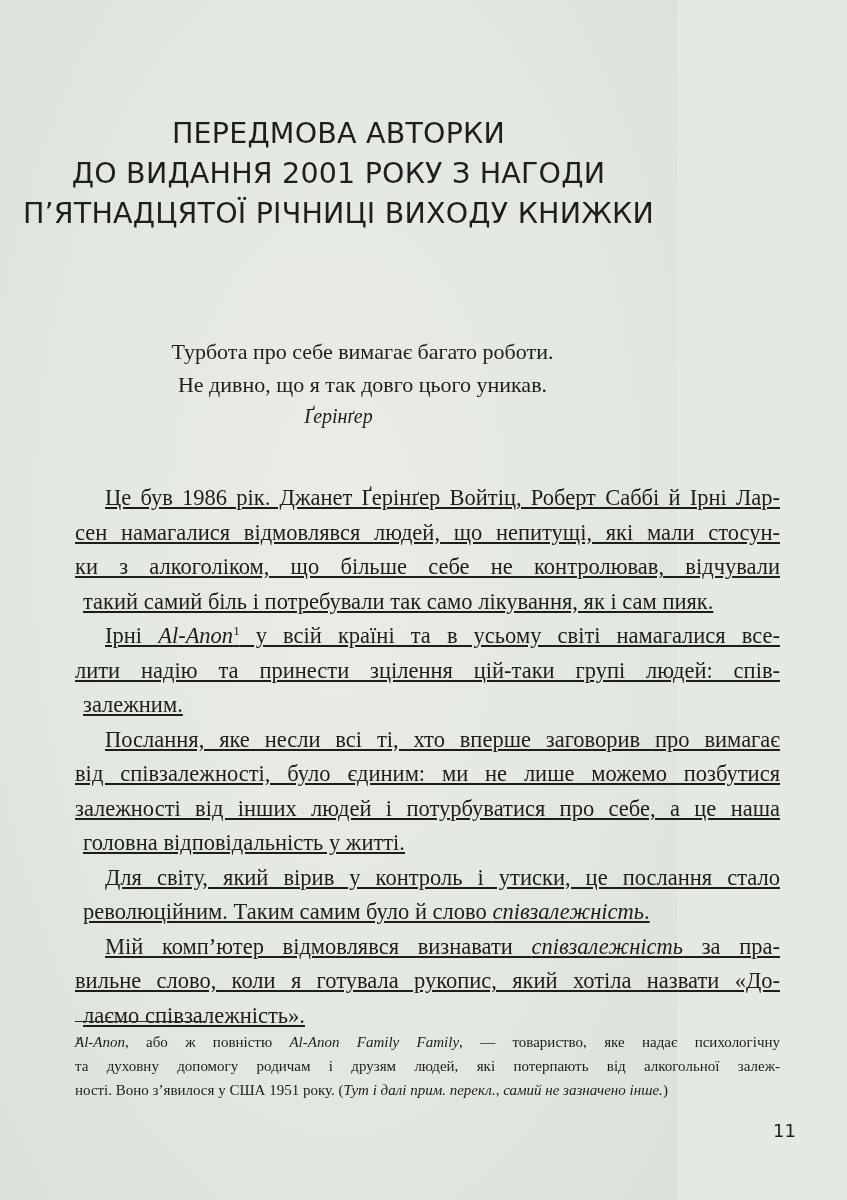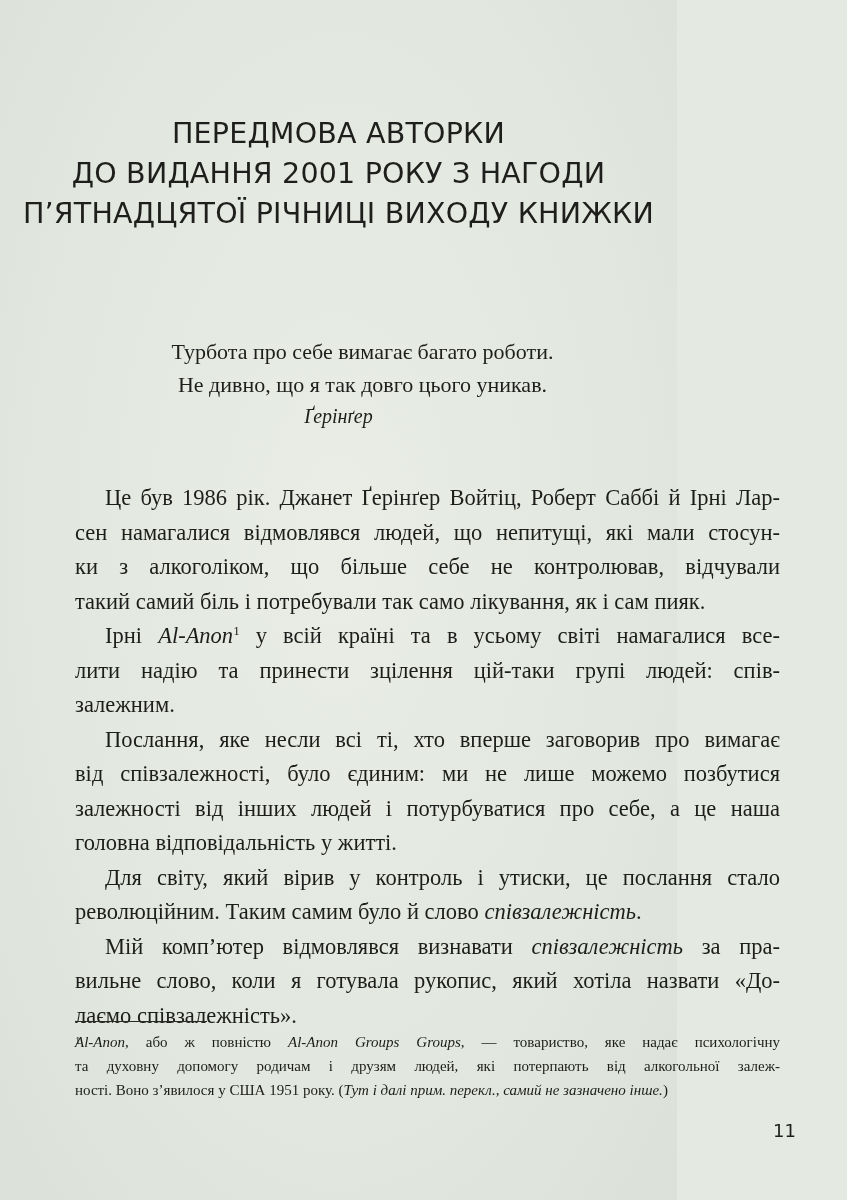--- a/index.html
+++ b/index.html
@@ -65,23 +65,25 @@
       text-align: justify;
     }
     .para {
       margin: 0;
       text-indent: 0;
     }
     .para .line {
       display: block;
       white-space: nowrap;
       text-align-last: justify;
+      text-decoration: underline;
     }
     .para .line.last {
       text-align-last: left;
+      margin-left: 8px;
     }
     .para .line.first-indent {
       padding-left: 30px;
     }
     .it { font-style: italic; }
     sup.fn {
       font-size: 13px;
       vertical-align: 8px;
       line-height: 0;
     }
@@ -177,21 +179,21 @@
       <span class="line">вильне слово, коли я готувала рукопис, який хотіла назвати «До-</span>
       <span class="line last">лаємо співзалежність».</span>
     </p>
 
   </div>
 
   <div class="footnote-rule"></div>
 
   <div class="footnote">
     <span class="fn-mark">1</span>
-    <span class="fn-line"><span class="it">Al-Anon</span><span>, або ж повністю </span><span class="it">Al-Anon Groups Groups</span><span>, — товариство, яке надає психологічну</span></span>
+    <span class="fn-line"><span class="it">Al-Anon</span><span>, або ж повністю </span><span class="it">Al-Anon Family Family</span><span>, — товариство, яке надає психологічну</span></span>
     <span class="fn-line">та духовну допомогу родичам і друзям людей, які потерпають від алкогольної залеж-</span>
     <span class="fn-line last"><span>ності. Воно з’явилося у США 1951 року. (</span><span class="it">Тут і далі прим. перекл., самий не зазначено інше.</span><span>)</span></span>
   </div>
 
   <div class="page-number">11</div>
 
 </div>
 
 <style>
   

